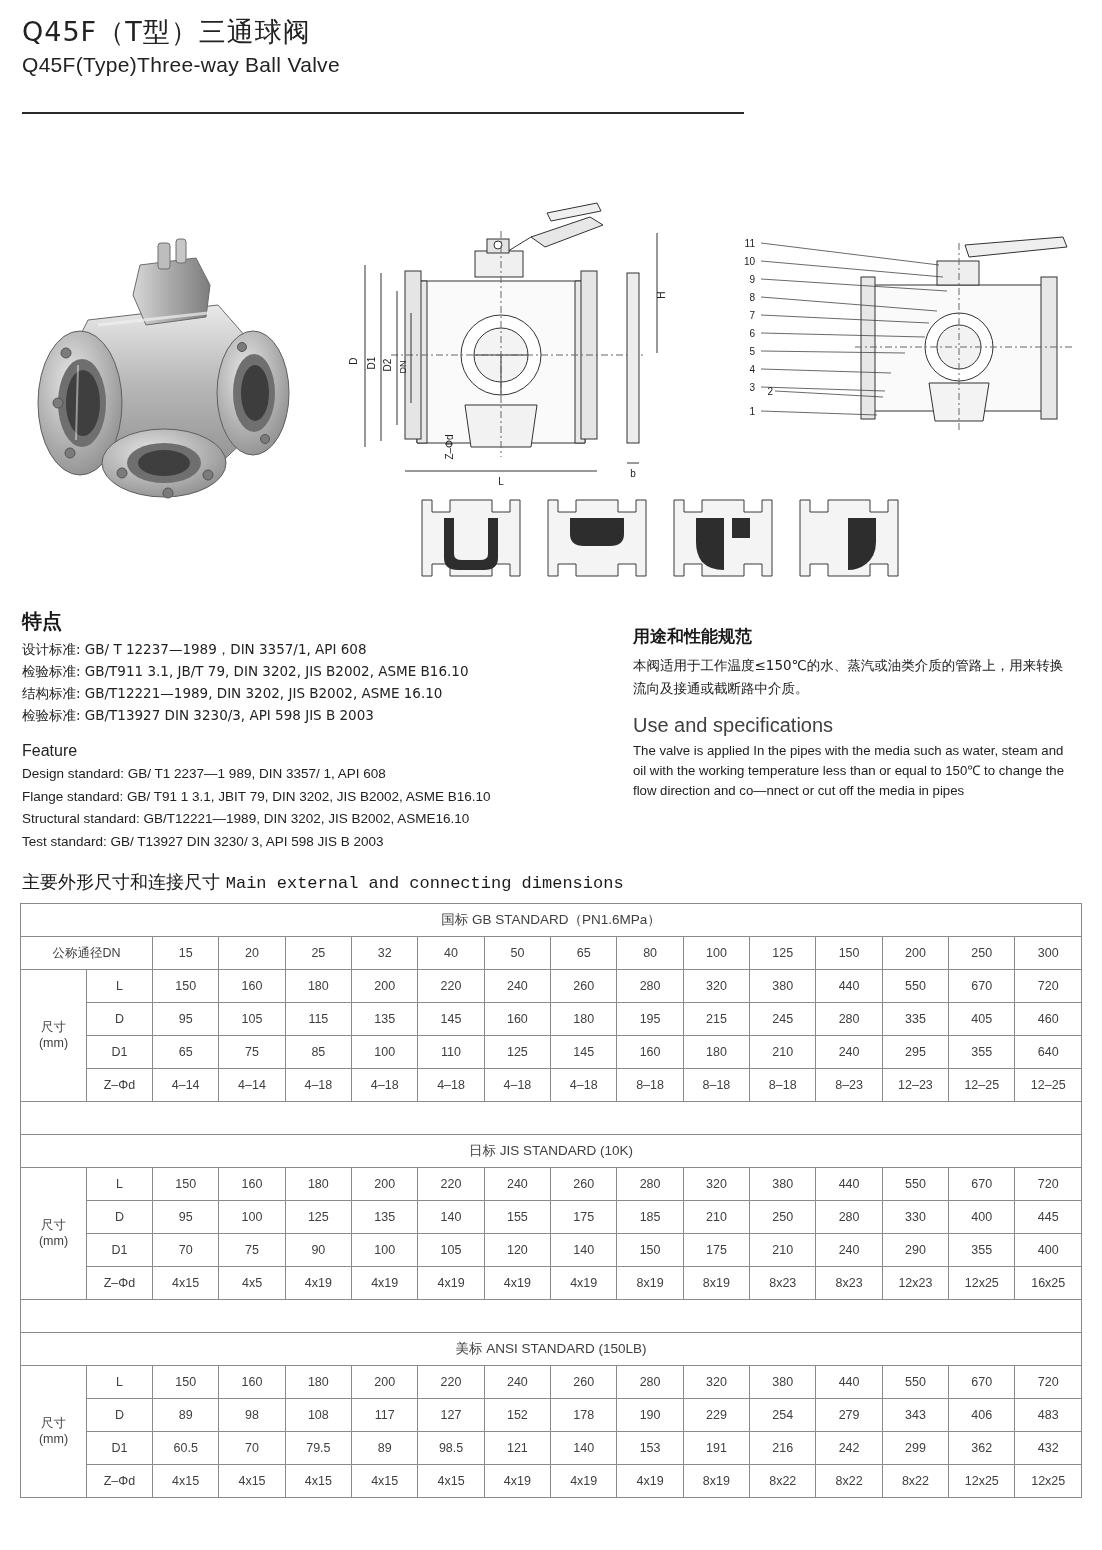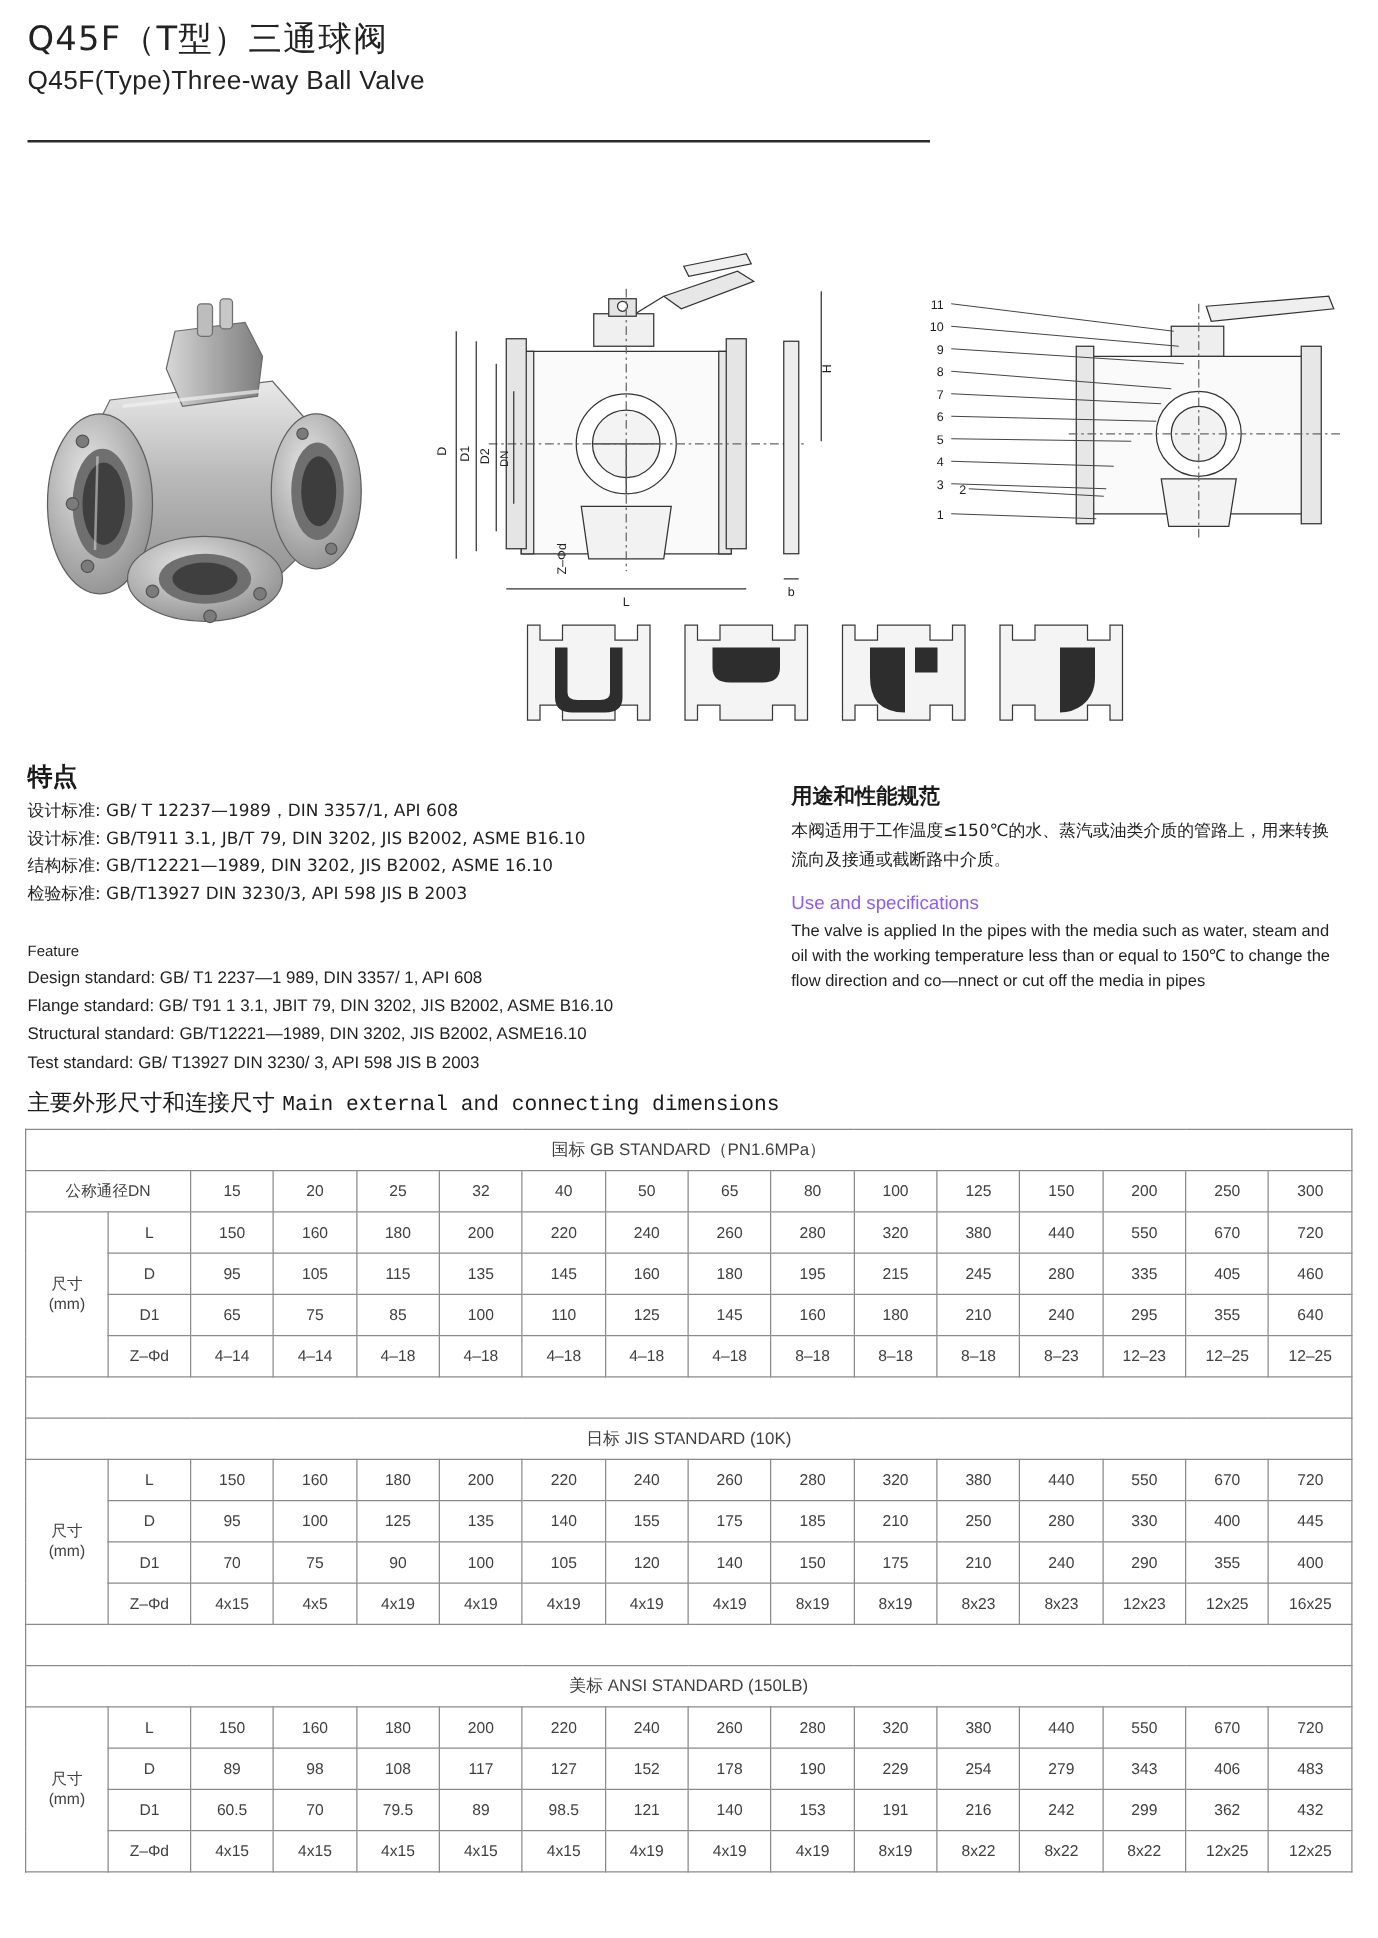--- a/index.html
+++ b/index.html
@@ -26,27 +26,27 @@
   .draw-dim{position:absolute;left:335px;top:25px;width:370px;height:455px;}
   .draw-parts{position:absolute;left:715px;top:55px;width:375px;height:240px;}
   .draw-ports{position:absolute;left:410px;top:320px;width:500px;height:100px;}
 
   svg{display:block;}
 
   
   .features{position:absolute;left:22px;top:608px;width:600px;}
   .feat-h-cn{font-size:20px;font-weight:bold;font-family:"DejaVu Sans",sans-serif;margin-bottom:4px;}
   .feat-line{font-size:13.5px;line-height:1.62;color:#222;font-family:"DejaVu Sans",sans-serif;}
-  .feat-h-en{font-size:12px;margin-top:28px;margin-bottom:3px;color:#222;}
+  .feat-h-en{font-size:16px;margin-top:16px;margin-bottom:3px;color:#222;}
   .feat-line-en{font-size:13.5px;line-height:1.66;color:#222;}
 
   .usage{position:absolute;left:633px;top:625px;width:440px;}
   .use-h-cn{font-size:17px;font-weight:bold;font-family:"DejaVu Sans",sans-serif;margin-bottom:6px;}
   .use-p-cn{font-size:13.5px;line-height:1.7;color:#222;font-family:"DejaVu Sans",sans-serif;}
-  .use-h-en{font-size:15px;margin-top:14px;margin-bottom:4px;color:#8b5cf6;}
+  .use-h-en{font-size:20px;margin-top:14px;margin-bottom:4px;color:#404040;}
   .use-p-en{font-size:13.2px;line-height:1.52;color:#222;}
 
   
   .table-title{position:absolute;left:22px;top:870px;font-size:18px;font-family:"DejaVu Sans",sans-serif;color:#1a1a1a;}
   .table-title .en{font-size:17px;font-family:Liberation Mono, monospace;}
 
   table.dims{
     position:absolute;left:20px;top:903px;
     width:1062px;
     border-collapse:collapse;
@@ -258,21 +258,21 @@
             <path d="M56 24 L84 24 L84 48 Q84 62 74 70 Q66 76 56 76 Z" fill="#2d2d2d" stroke="none"></path>
           </g>
         </g>
       </svg>
     </div>
   </div>
 
   <div class="features">
     <div class="feat-h-cn">特点</div>
     <div class="feat-line">设计标准: GB/ T 12237—1989，DIN 3357/1, API 608</div>
-    <div class="feat-line">设计标准: GB/T911 3.1, JB/T 79, DIN 3202, JIS B2002, ASME B16.10</div>
+    <div class="feat-line">检验标准: GB/T911 3.1, JB/T 79, DIN 3202, JIS B2002, ASME B16.10</div>
     <div class="feat-line">结构标准: GB/T12221—1989, DIN 3202, JIS B2002, ASME 16.10</div>
     <div class="feat-line">检验标准: GB/T13927 DIN 3230/3, API 598 JIS B 2003</div>
     <div class="feat-h-en">Feature</div>
     <div class="feat-line-en">Design standard: GB/ T1 2237—1 989, DIN 3357/ 1, API 608</div>
     <div class="feat-line-en">Flange standard: GB/ T91 1 3.1, JBIT 79, DIN 3202, JIS B2002, ASME B16.10</div>
     <div class="feat-line-en">Structural standard: GB/T12221—1989, DIN 3202, JIS B2002, ASME16.10</div>
     <div class="feat-line-en">Test standard: GB/ T13927 DIN 3230/ 3, API 598 JIS B 2003</div>
   </div>
 
   <div class="usage">

